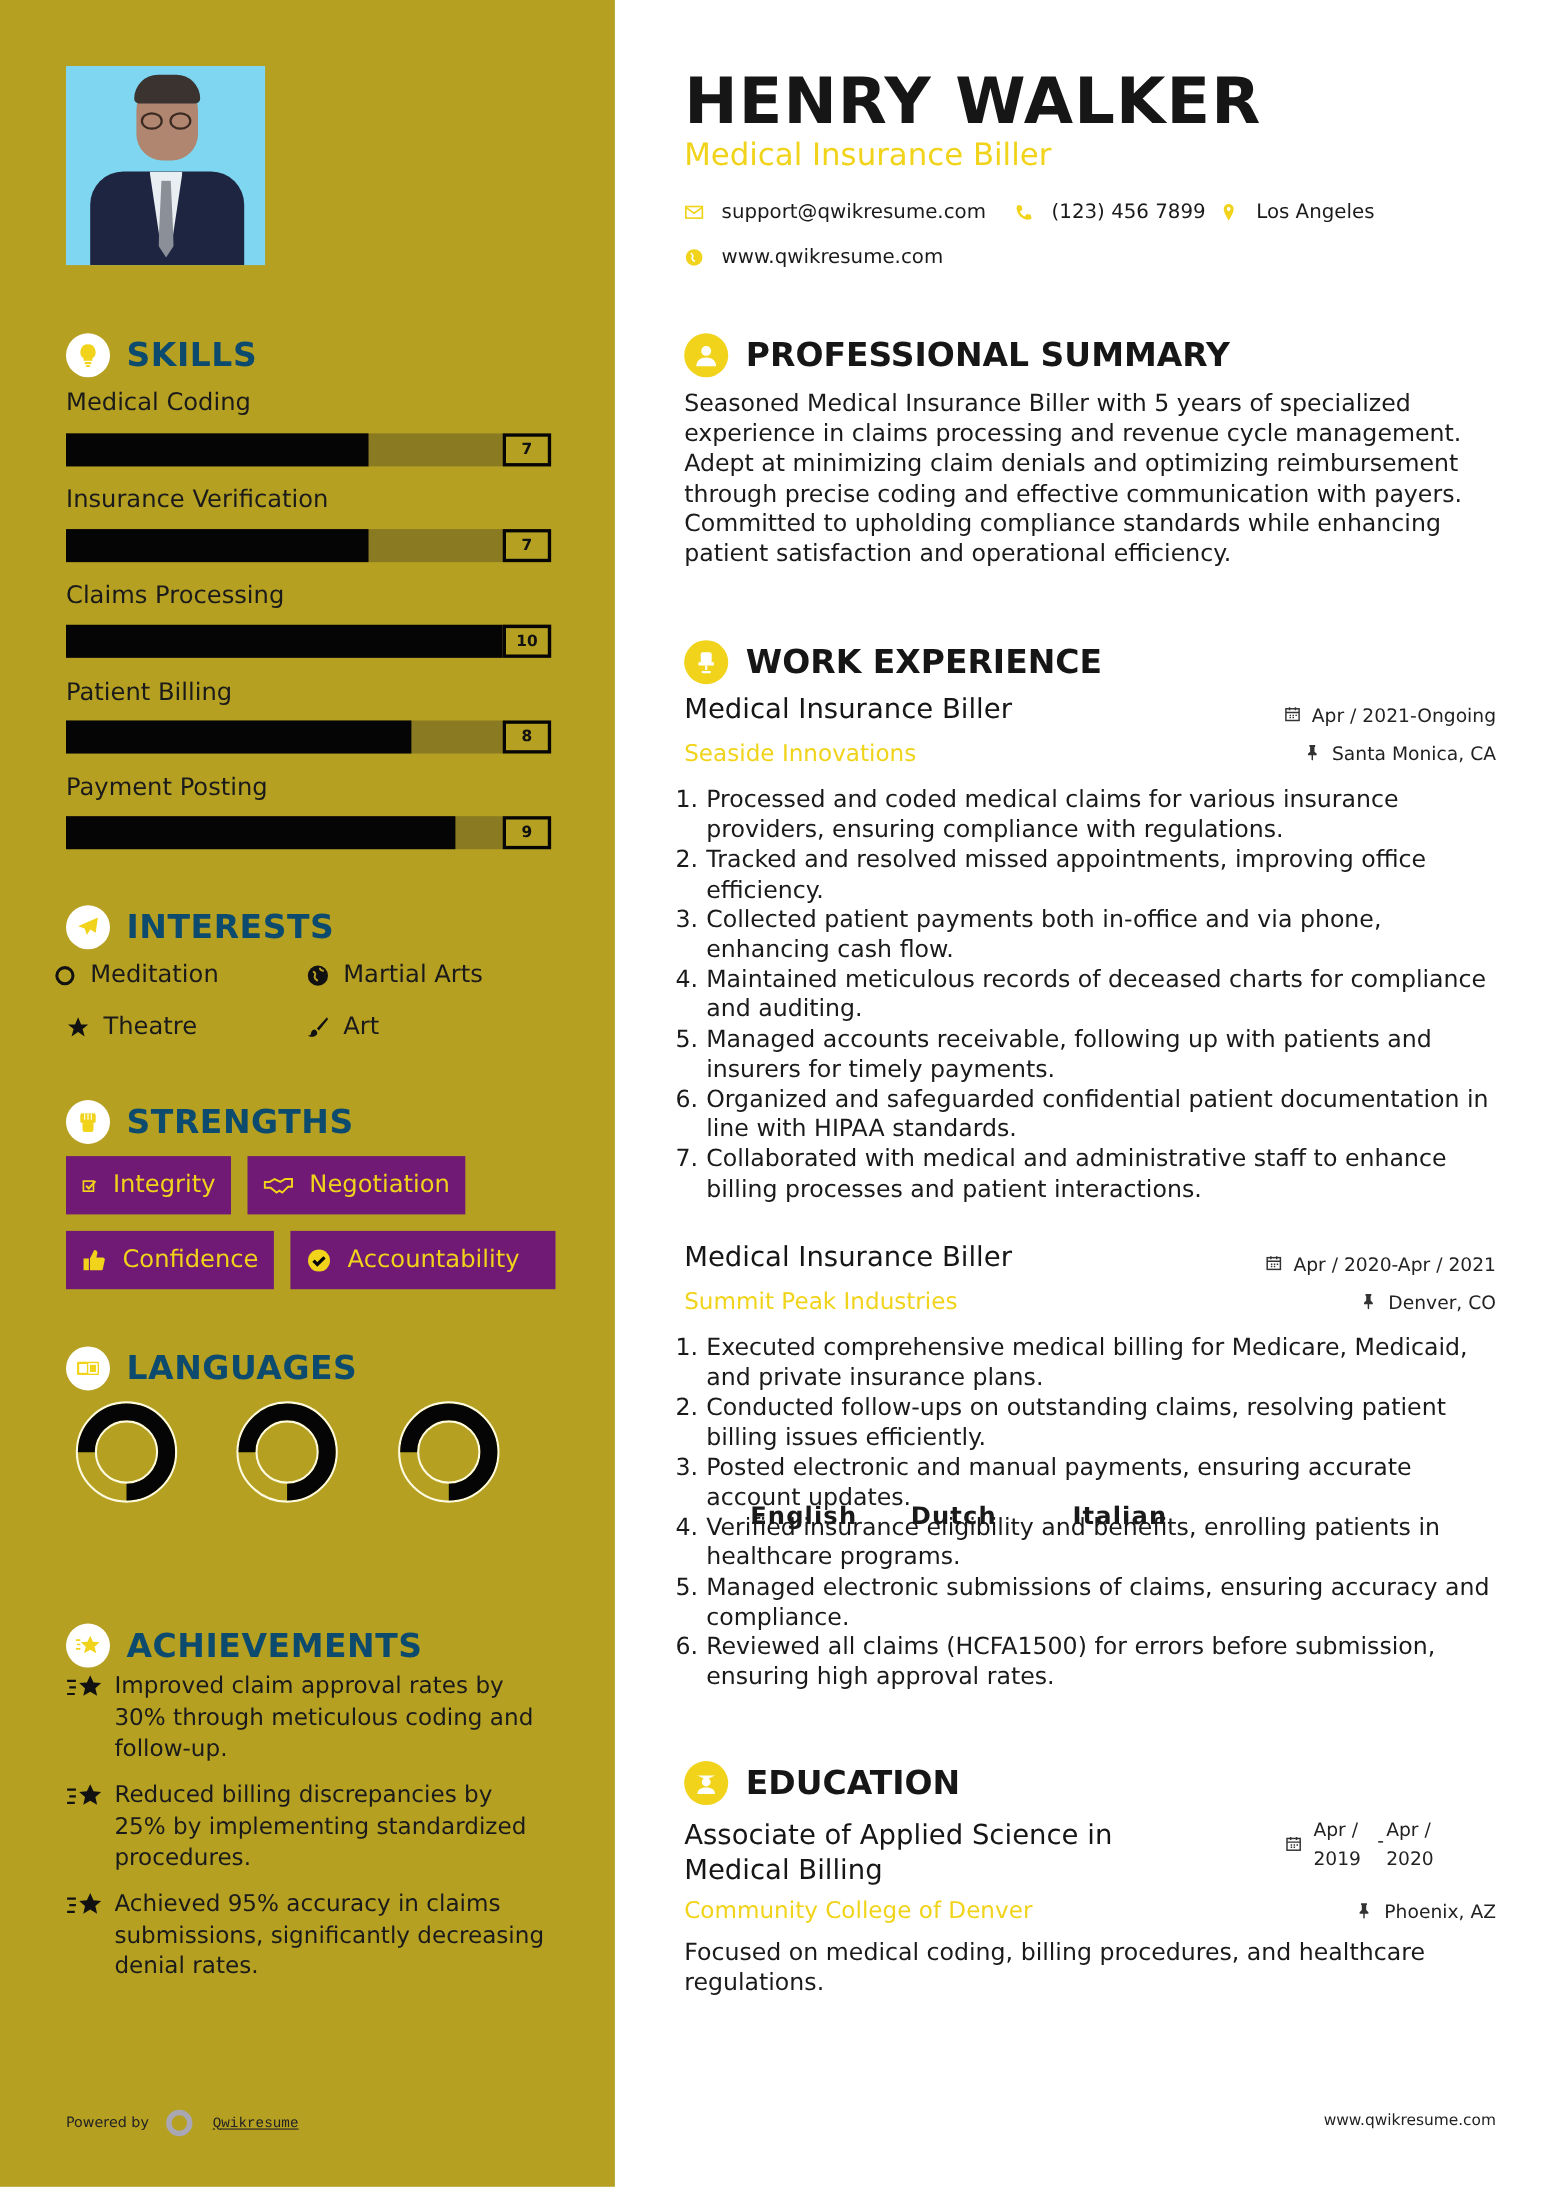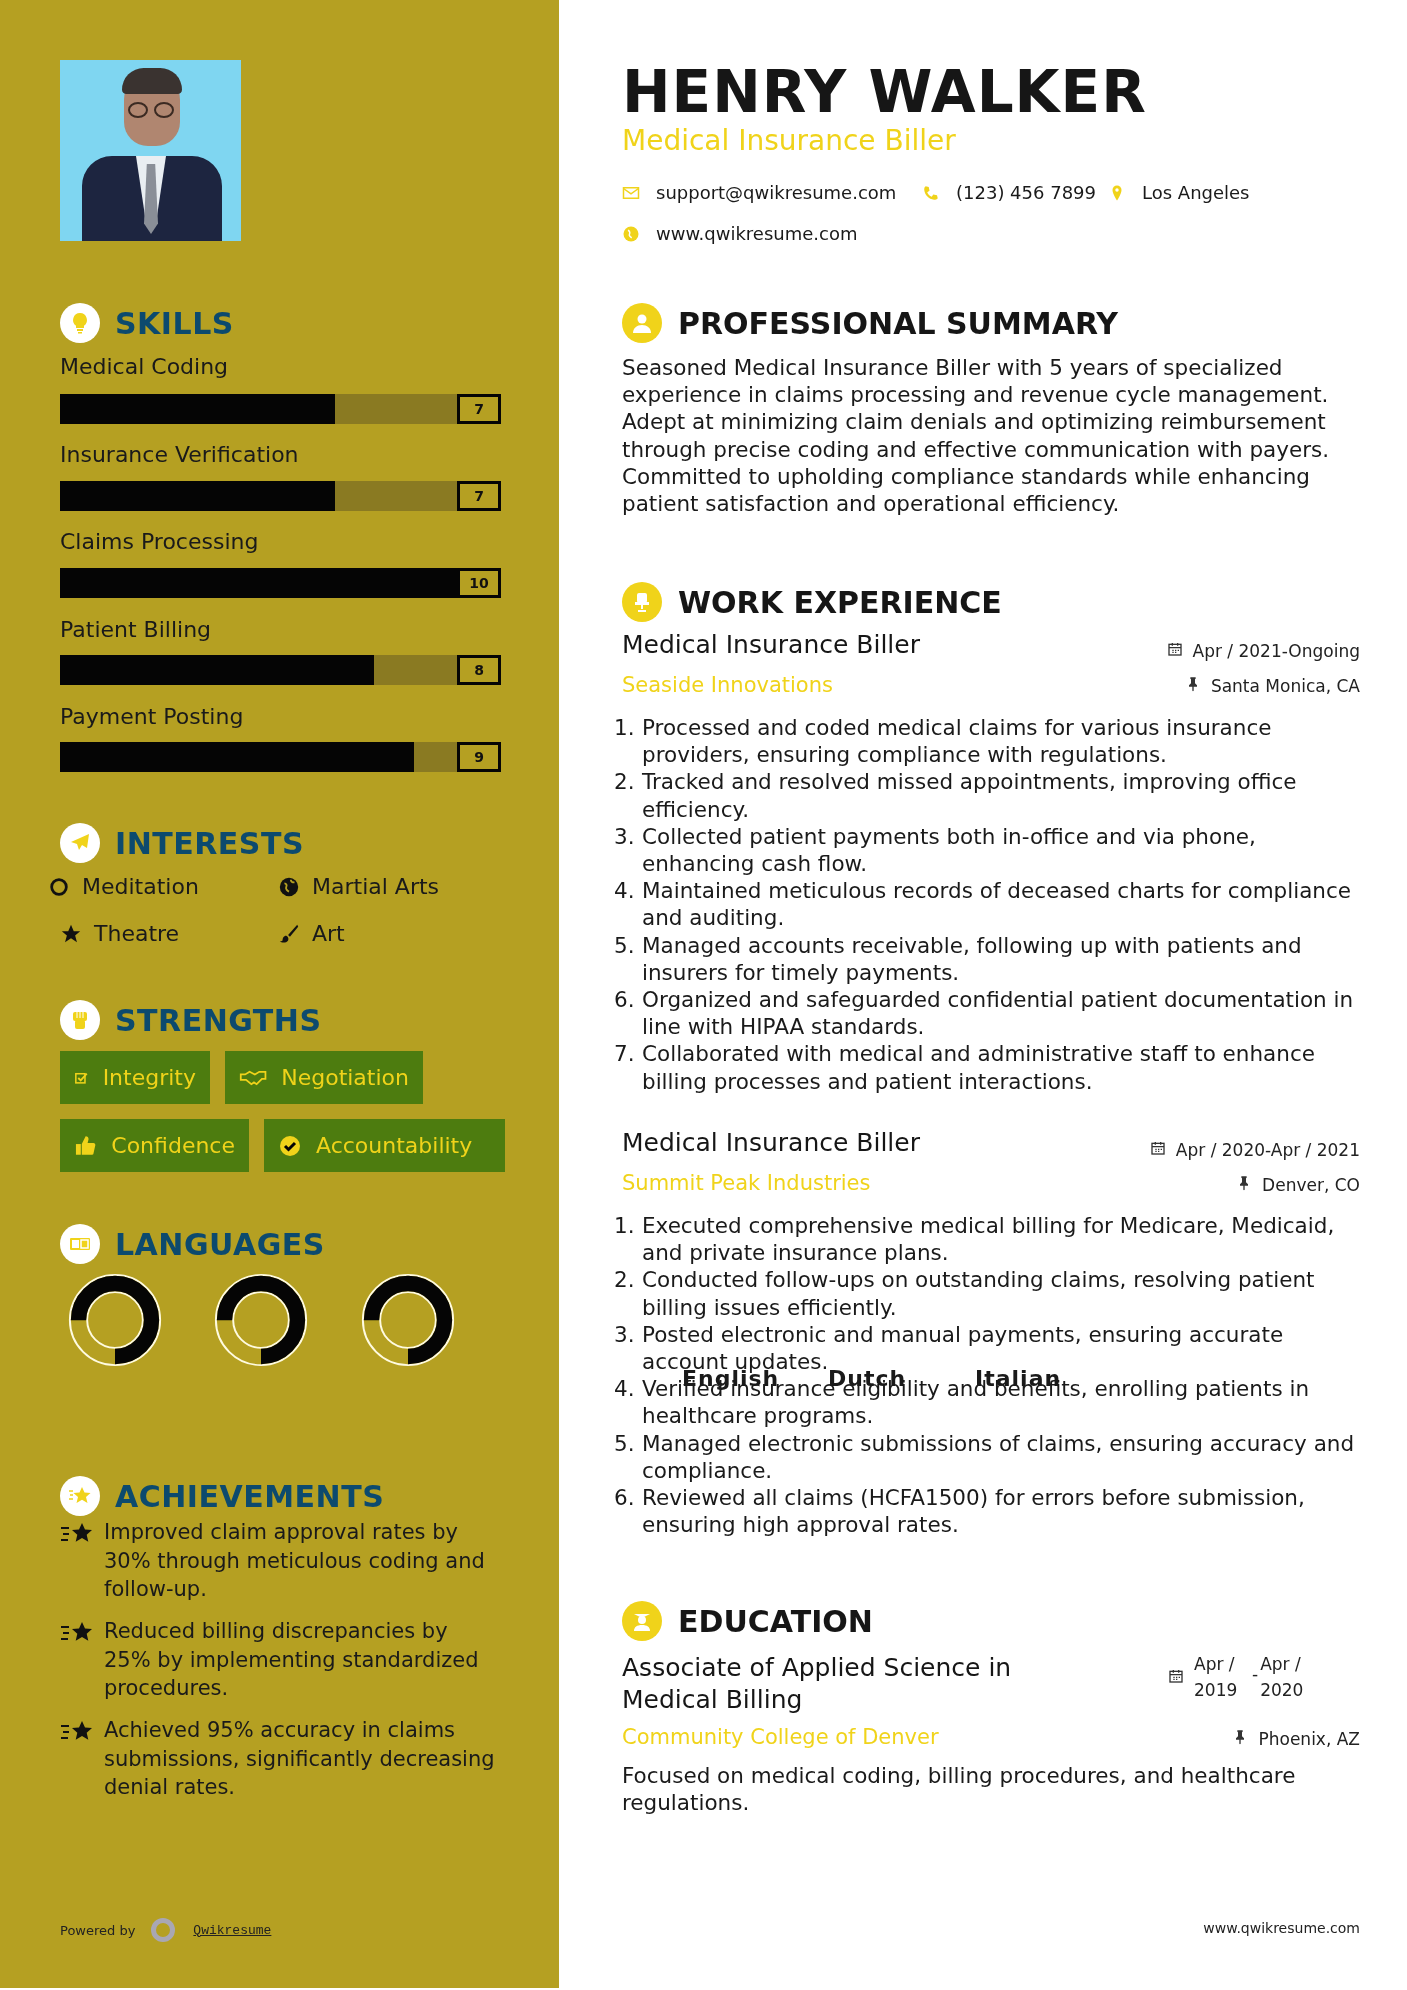--- a/index.html
+++ b/index.html
@@ -23,21 +23,21 @@
   .side-heading .title { font-family: "DejaVu Sans", sans-serif; font-weight: bold; font-size: 30px; color: #0c4a6e; letter-spacing: 0.5px; text-align: center; }
 
   .skill-label { position: absolute; left: 60px; font-size: 22px; color: #1a1a1a; }
   .skill-bar { position: absolute; left: 60px; width: 441px; height: 30px; background: #8a7a22; }
   .skill-bar .fill { position: absolute; left: 0; top: 0; height: 30px; background: #050505; }
   .skill-bar .score { position: absolute; right: 0; top: 0; width: 44px; height: 30px; border: 3px solid #050505; background: #b5a022; font-size: 14px; font-weight: bold; color: #111; display: flex; align-items: center; justify-content: center; }
 
   .interest { position: absolute; display: flex; align-items: center; font-size: 22px; color: #1a1a1a; }
   .interest svg { width: 22px; height: 22px; margin-right: 12px; }
 
-  .strength { position: absolute; height: 53px; background: #4d7c0f; color: #f0d31a; display: flex; align-items: center; padding: 0 14px; font-size: 22px; }
+  .strength { position: absolute; height: 53px; background: #701a75; color: #f0d31a; display: flex; align-items: center; padding: 0 14px; font-size: 22px; }
   .strength svg { width: 24px; height: 24px; margin-right: 14px; }
 
   .lang { position: absolute; text-align: center; width: 110px; }
   .lang svg { width: 96px; height: 96px; display: block; margin: 0 auto; }
   .lang .name { display: block; margin-top: 36px; font-size: 22px; color: #1a1a1a; }
 
   .ach { position: absolute; left: 60px; width: 440px; display: flex; }
   .ach svg { width: 34px; height: 28px; flex: 0 0 34px; margin-right: 10px; margin-top: 2px; }
   .ach .txt { font-size: 21px; line-height: 28.5px; color: #1a1a1a; }
 

